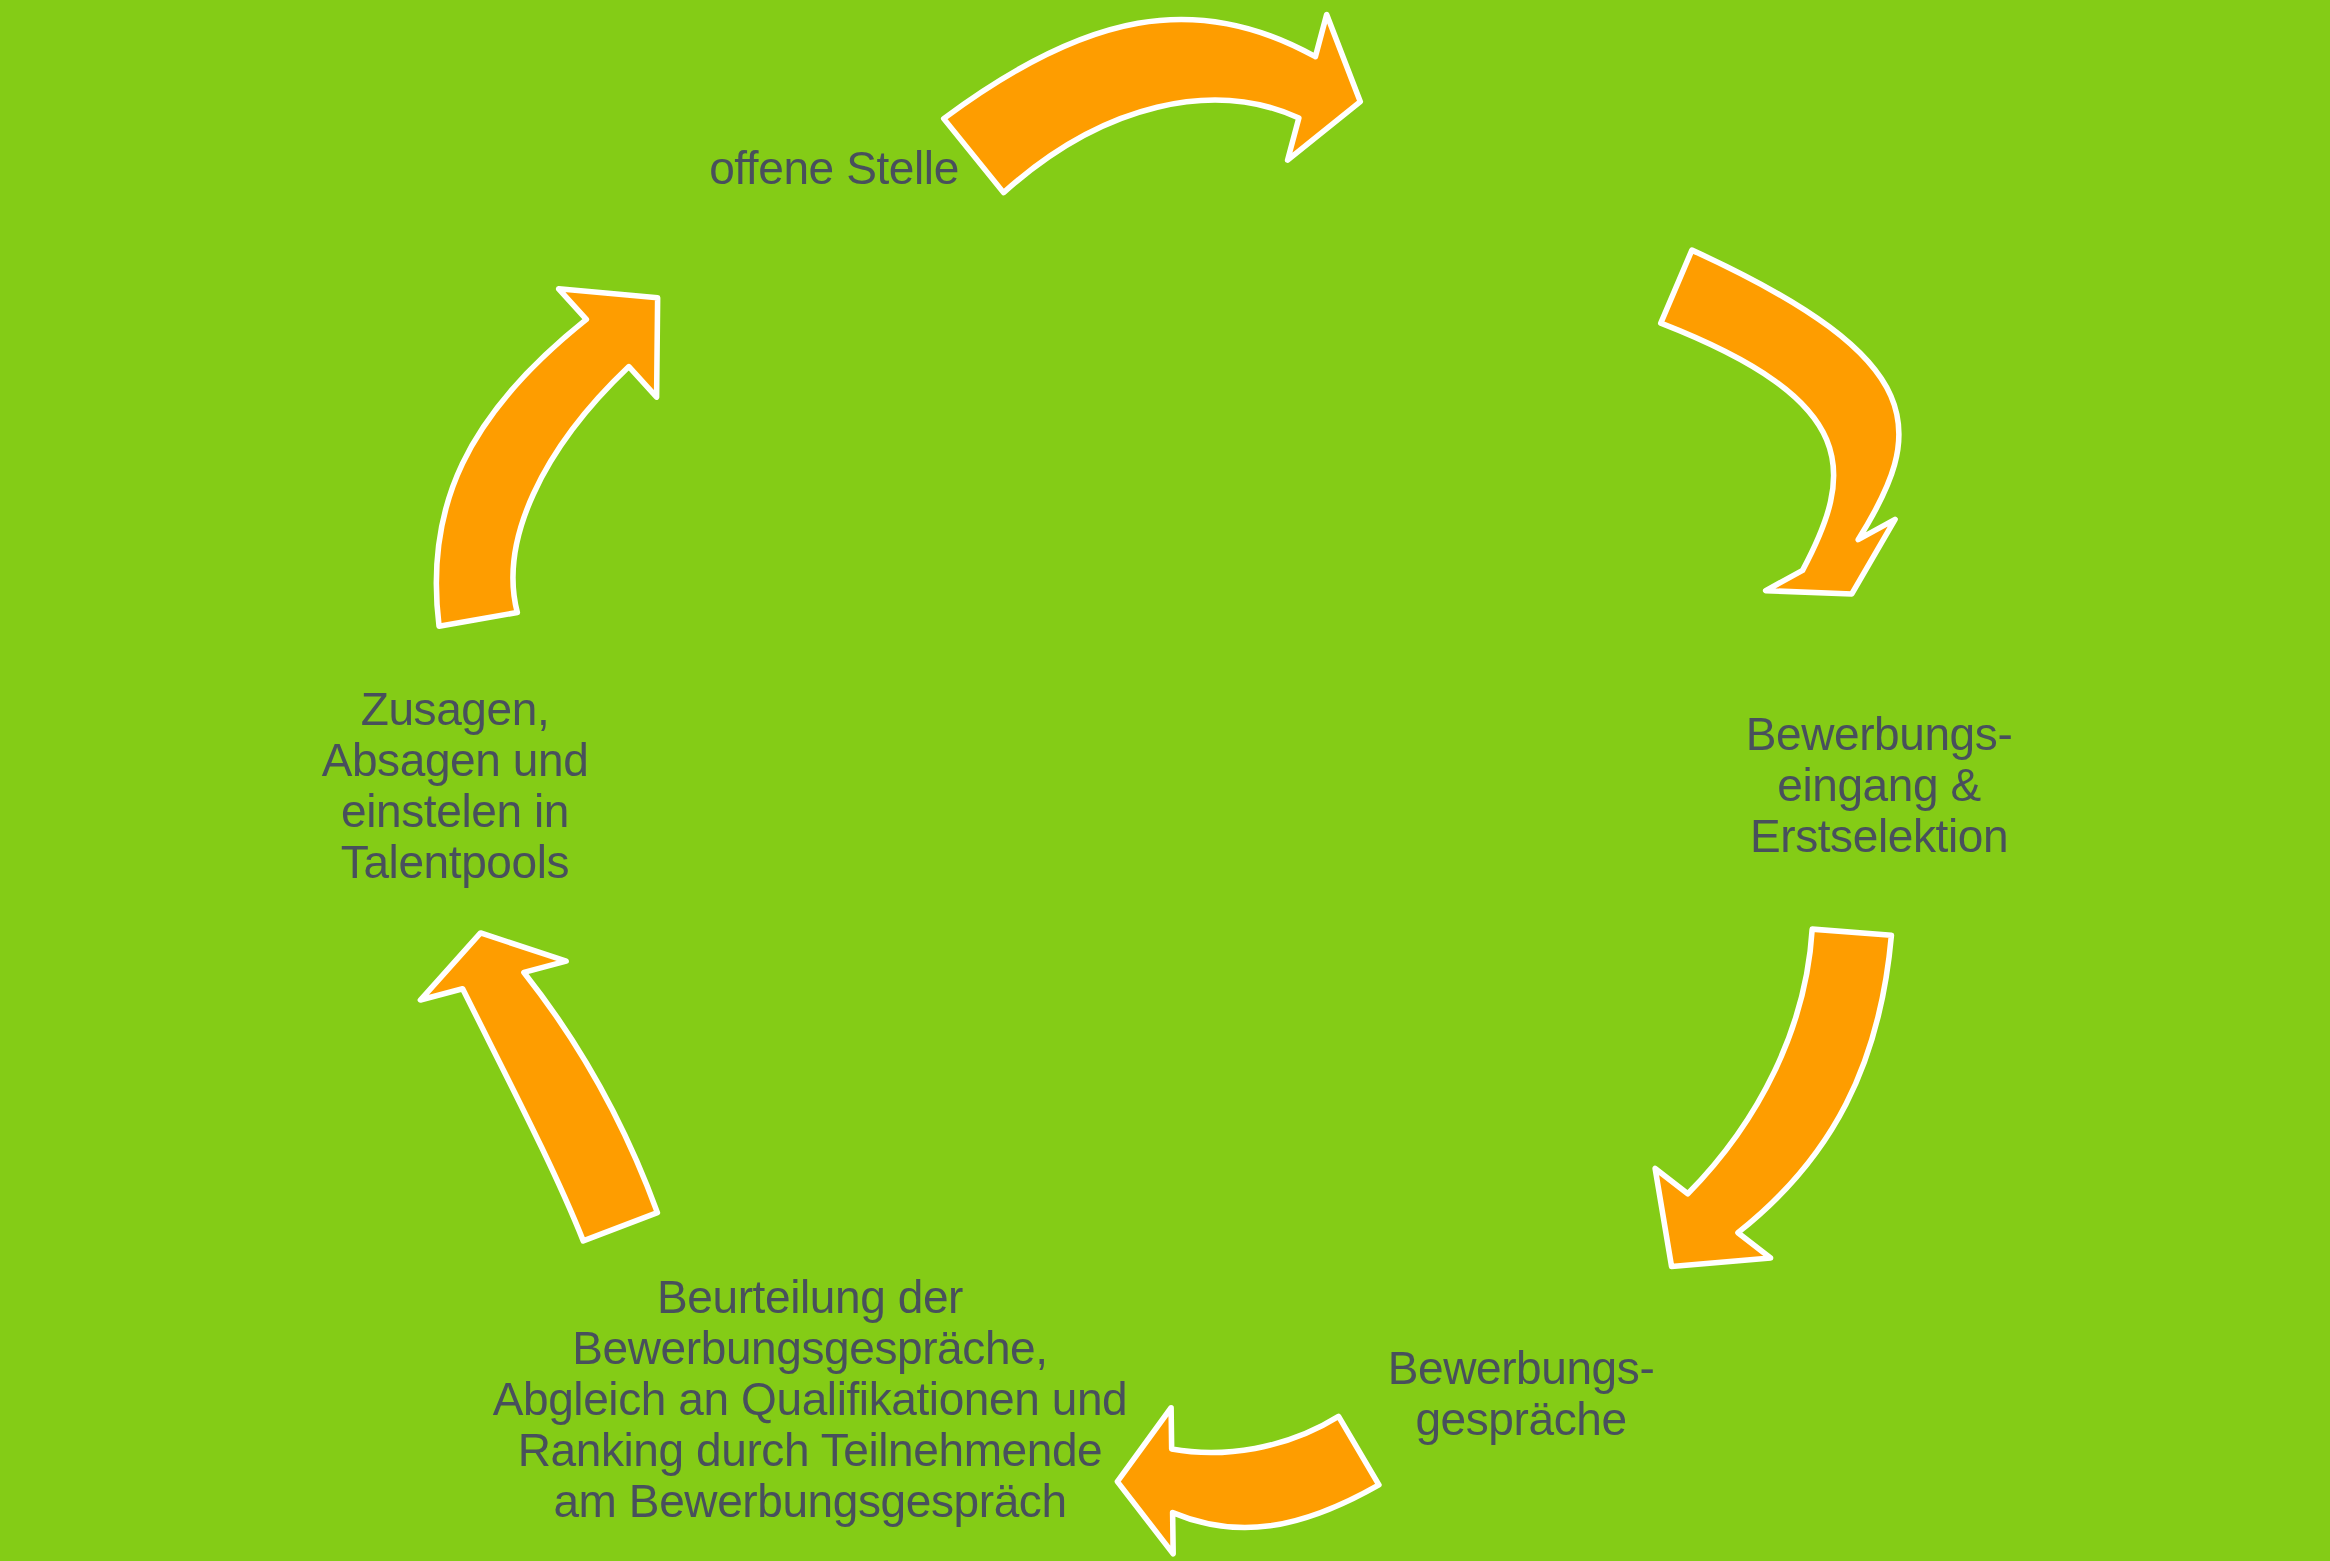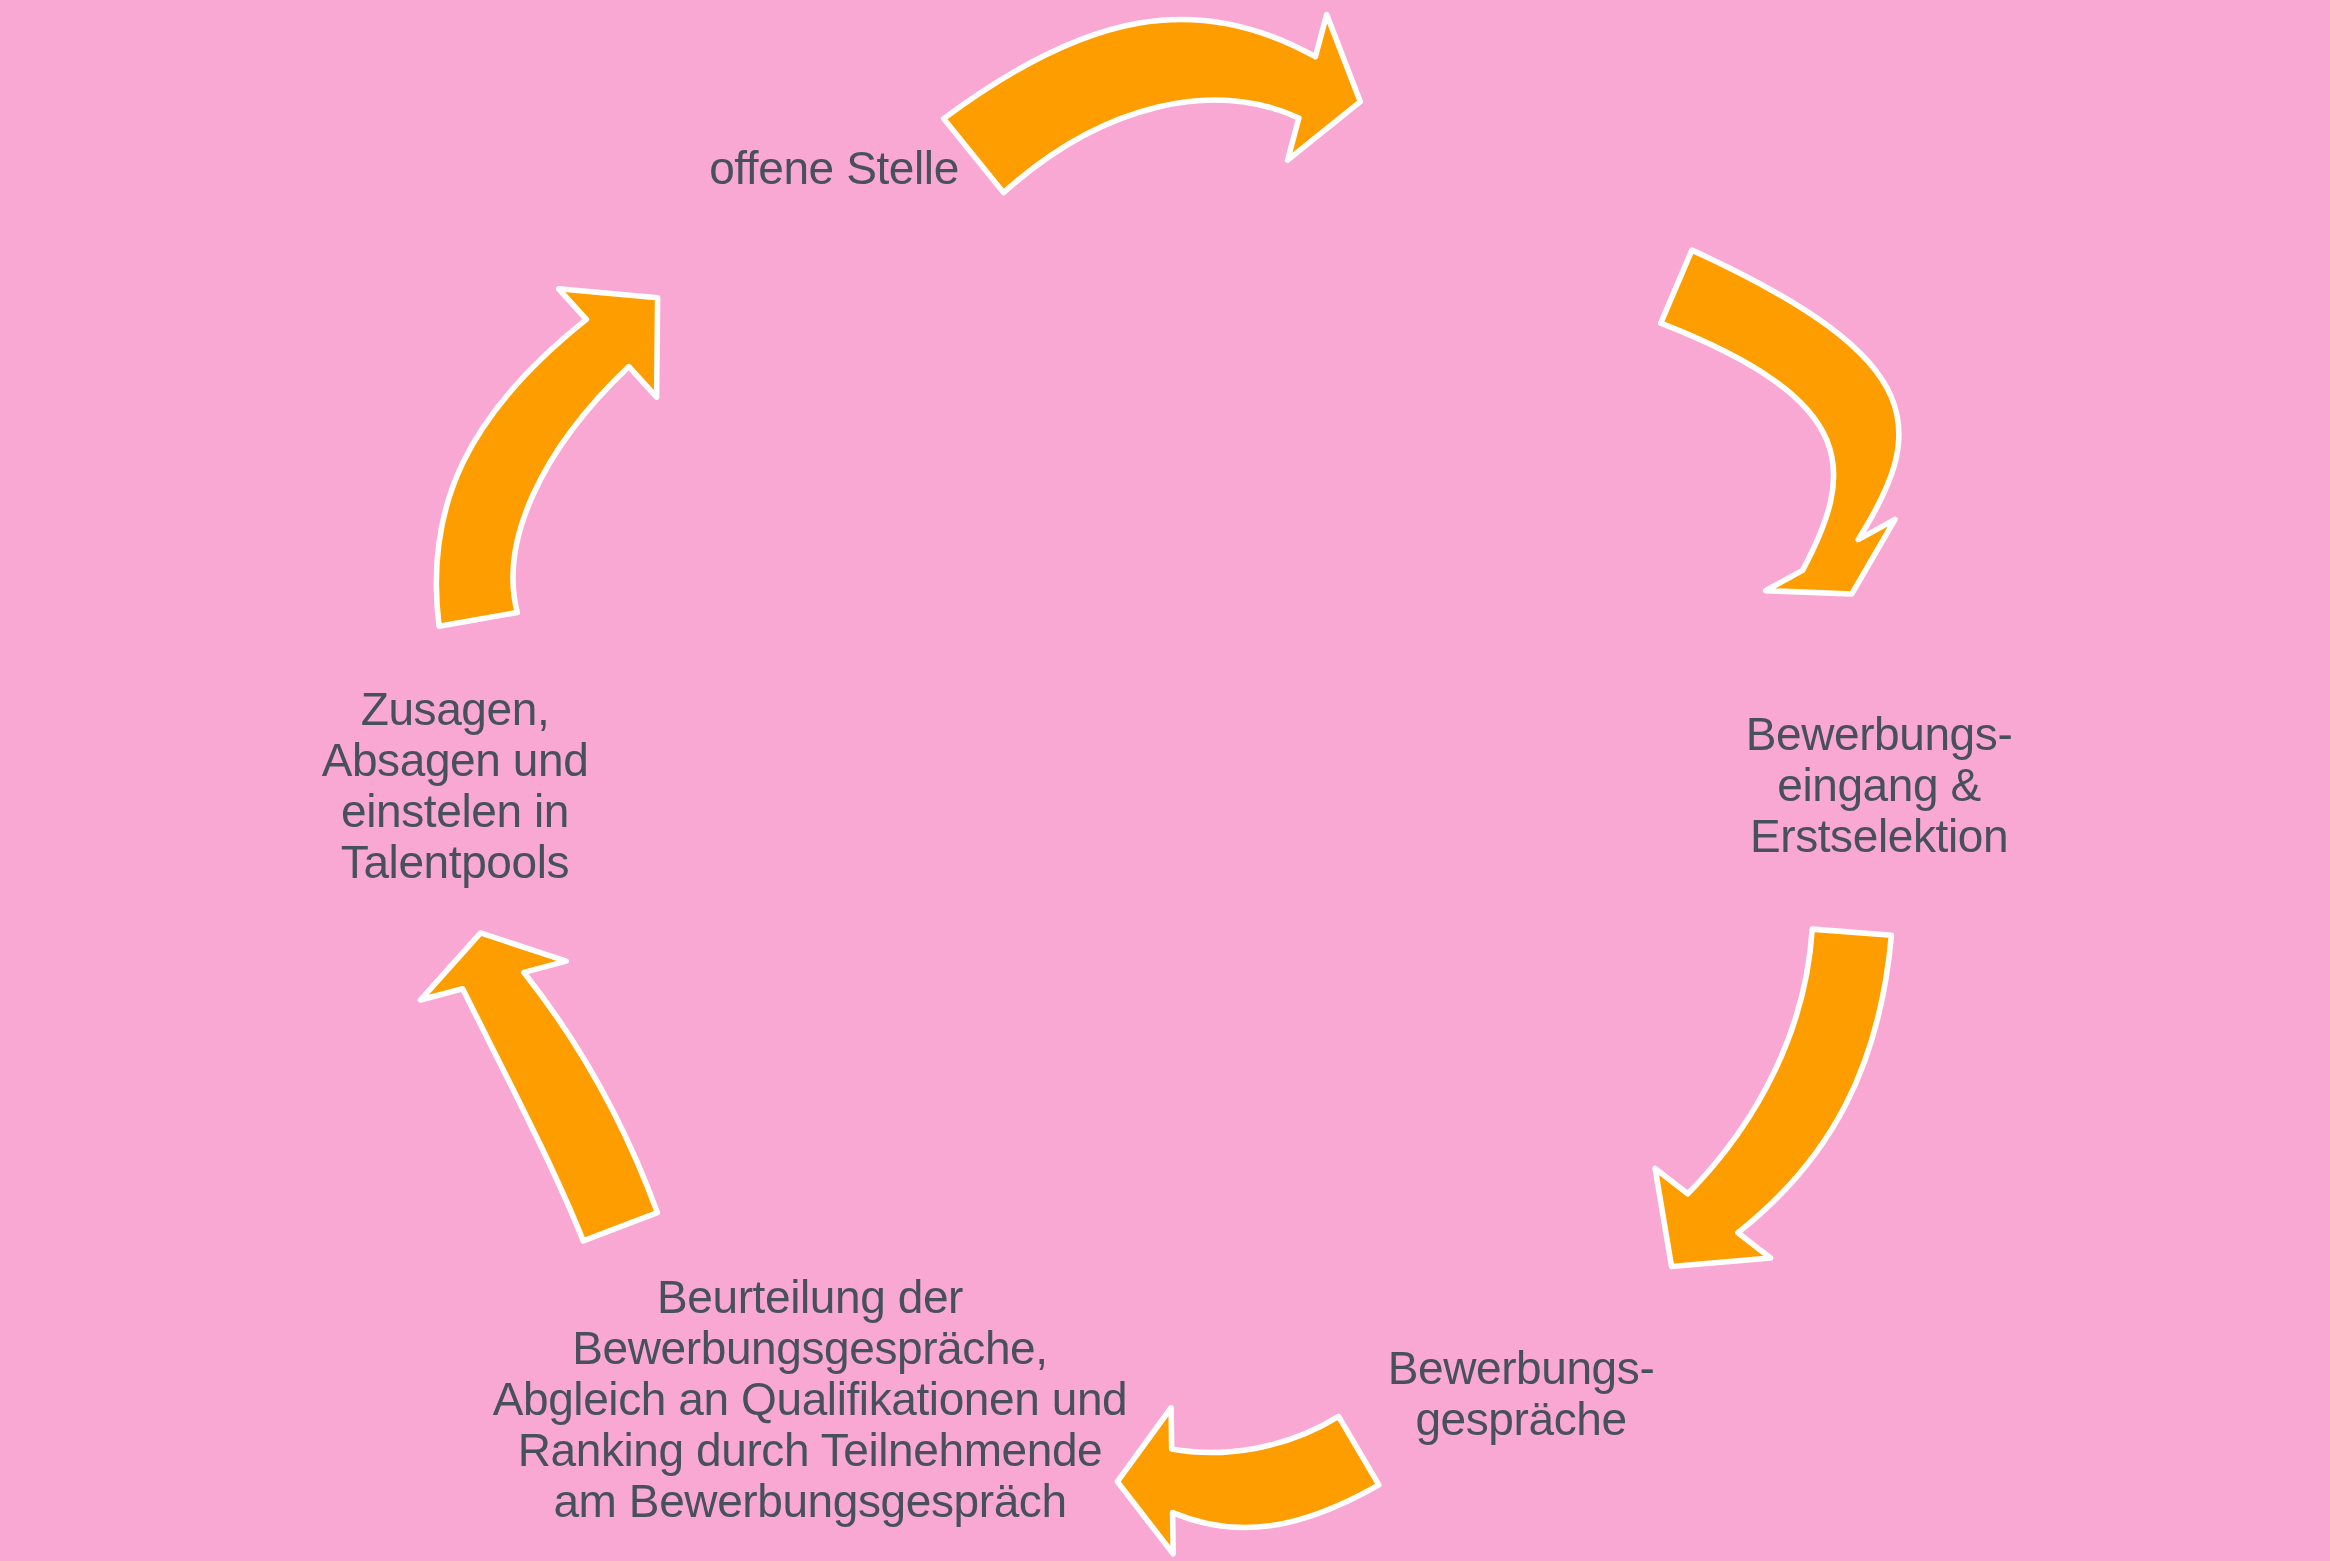--- a/index.html
+++ b/index.html
@@ -36,21 +36,21 @@
   .l1 { left: 834px; top: 168px;  }
   .l2 { left: 1524px; top: 171px;  }
   .l3 { left: 1879px; top: 785px;  }
   .l4 { left: 1521px; top: 1394px; }
   .l5 { left: 810px; top: 1399px; }
   .l6 { left: 455px;  top: 786px;  }
 </style>
 </head>
 <body>
 
-<div id="stage" style="background: #f9a8d4; --label-color: #48505C;">
+<div id="stage" style="background: #84cc16; --label-color: #48505C;">
 
   <svg id="arrow-layer" viewBox="0 0 2934 1966" xmlns="http://www.w3.org/2000/svg">
     <g id="arrow-group" stroke-width="7" stroke-linejoin="round">
       <path d="M 1263.7 242.6 C 1389.5 129.3, 1529.5 100.3, 1635.6 148.6 L 1621.4 201.7 L 1713.0 128.0 L 1670.6 18.3 L 1656.4 71.4 C 1506.5 -12.3, 1366.5 16.7, 1188.3 149.4 Z" fill="#FE9D00" stroke="#FFFFFF"></path>
       <path d="M 2091.4 407.0 C 2345.1 505.8, 2335.1 595.8, 2270.0 718.3 L 2223.5 743.9 L 2332.0 748.0 L 2386.5 654.1 L 2340.0 679.7 C 2424.9 544.2, 2434.9 454.2, 2130.6 315.0 Z" fill="#FE9D00" stroke="#FFFFFF"></path>
       <path d="M 2282.1 1170.2 C 2274.6 1294.1, 2215.6 1412.1, 2125.4 1503.5 L 2084.3 1471.6 L 2105.0 1595.0 L 2229.7 1584.4 L 2188.6 1552.5 C 2308.4 1457.9, 2367.4 1339.9, 2381.9 1177.8 Z" fill="#FE9D00" stroke="#FFFFFF"></path>
       <path d="M 1685.6 1783.9 C 1619.7 1824.9, 1540.7 1836.9, 1475.4 1825.0 L 1474.7 1773.0 L 1407.0 1866.0 L 1477.3 1957.0 L 1476.6 1905.0 C 1557.3 1939.1, 1636.3 1927.1, 1736.4 1870.1 Z" fill="#FE9D00" stroke="#FFFFFF"></path>
       <path d="M 827.7 1527.2 C 790.0 1424.3, 736.0 1321.3, 659.6 1224.7 L 712.8 1210.5 L 605.0 1175.0 L 529.2 1259.5 L 582.4 1245.3 C 644.0 1368.7, 698.0 1471.7, 734.3 1562.8 Z" fill="#FE9D00" stroke="#FFFFFF"></path>
       <path d="M 651.3 771.4 C 627.9 682.0, 681.9 566.0, 791.8 461.7 L 826.7 500.2 L 828.0 375.0 L 703.3 363.8 L 738.2 402.3 C 588.1 522.0, 534.1 638.0, 552.7 788.6 Z" fill="#FE9D00" stroke="#FFFFFF"></path>
     </g>

